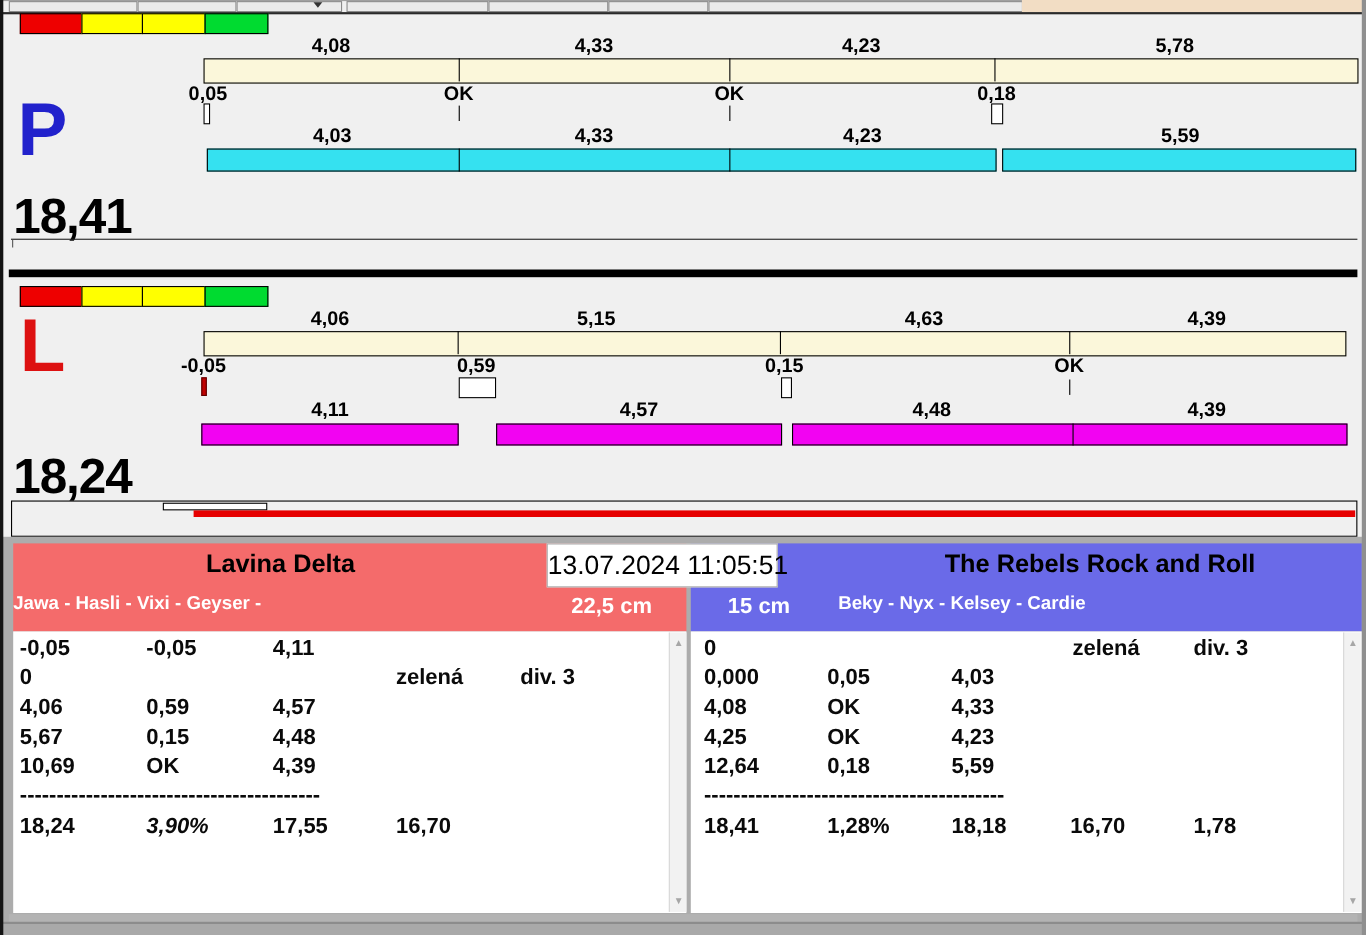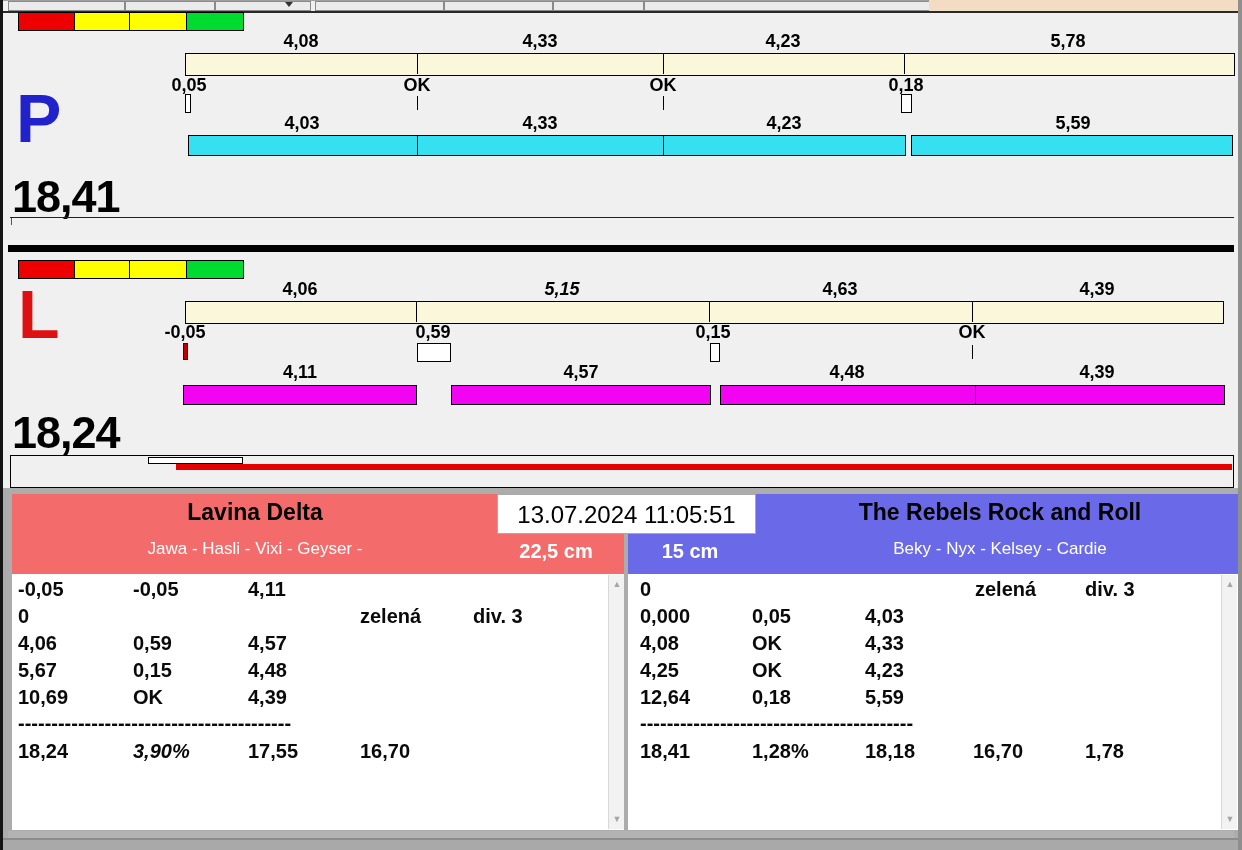--- a/index.html
+++ b/index.html
@@ -18,21 +18,21 @@
   .vline{position:absolute;width:1px;background:#000;}
   
   .runseg{position:absolute;height:21px;border:1px solid #000;box-sizing:border-box;}
   .cyan{background:#35E1F0;}
   .magenta{background:#F203F2;height:20px;}
   .marker-rect{position:absolute;background:#FFF;border:1px solid #000;box-sizing:border-box;}
   .lane-letter{position:absolute;font-weight:bold;font-size:68px;line-height:52px;}
   .lane-total{position:absolute;font-weight:bold;font-size:45px;line-height:42px;color:#000;letter-spacing:-1px;}
   
   .hdr-name{position:absolute;text-align:center;font-weight:bold;font-size:23px;color:#000;white-space:nowrap;}
-  .hdr-sub{position:absolute;text-align:center;font-weight:normal;font-size:17px;color:#FFF;white-space:nowrap;}
+  .hdr-sub{position:absolute;text-align:left;font-weight:bold;font-size:17px;color:#FFF;white-space:nowrap;}
   .hdr-height{position:absolute;text-align:center;font-weight:bold;font-size:20px;color:#FFF;white-space:nowrap;}
   .tc{position:absolute;font-weight:bold;font-size:20px;color:#0A0A0A;white-space:pre;}
   .scrollbar{position:absolute;width:16px;background:#F2F2F2;border-left:1px solid #D8D8D8;box-sizing:border-box;}
   .scroll-arrow{position:absolute;width:16px;text-align:center;font-size:9px;color:#A6A6A6;line-height:12px;}
   .stripcell{position:absolute;top:1px;height:10px;background:#EBEBEB;border:1px solid #8A8A8A;box-sizing:border-box;}
   .caret{position:absolute;width:0;height:0;border-left:4px solid transparent;border-right:4px solid transparent;border-top:5px solid #333;}
   .tick{position:absolute;width:1px;background:#000;}
 </style>
 </head>
 <body>
@@ -96,21 +96,21 @@
 
 <div class="abs" style="left:8px;top:245px;width:1226px;height:7px;background:#000;"></div>
 
 <div>
   <div class="sw" style="left:18px;top:260px;width:57px;background:#EE0000;"></div>
   <div class="sw" style="left:74px;top:260px;width:56px;background:#FFFF00;"></div>
   <div class="sw" style="left:129px;top:260px;width:58px;background:#FFFF00;"></div>
   <div class="sw" style="left:186px;top:260px;width:58px;background:#00DB30;"></div>
 
   <span class="val" style="left:240px;top:279px;">4,06</span>
-  <span class="val" style="left:502px;top:279px;font-style:italic;">5,15</span>
+  <span class="val" style="left:482px;top:279px;">5,15</span>
   <span class="val" style="left:780px;top:279px;">4,63</span>
   <span class="val" style="left:1037px;top:279px;">4,39</span>
 
   <div class="splitbar" style="left:185px;top:301px;width:1037px;"></div>
   <div class="vline" style="left:416px;top:301px;height:21px;"></div>
   <div class="vline" style="left:709px;top:301px;height:21px;"></div>
   <div class="vline" style="left:972px;top:301px;height:21px;"></div>
 
   <span class="val" style="left:125px;top:322px;">-0,05</span>
   <span class="val" style="left:373px;top:322px;">0,59</span>
@@ -146,21 +146,21 @@
 <div class="abs" style="left:12px;top:494px;width:612px;height:80px;background:#F46B6B;"></div>
 <div class="hdr-name" style="left:12px;top:499px;width:486px;">Lavina Delta</div>
 <div class="hdr-sub" style="left:12px;top:539px;width:486px;">Jawa - Hasli - Vixi - Geyser -</div>
 <div class="hdr-height" style="left:500px;top:540px;width:112px;">22,5 cm</div>
 
 <div class="abs" style="left:628px;top:494px;width:610px;height:80px;background:#6A6AE8;"></div>
 <div class="hdr-name" style="left:762px;top:499px;width:476px;">The Rebels Rock and Roll</div>
 <div class="hdr-sub" style="left:762px;top:539px;width:476px;">Beky - Nyx - Kelsey - Cardie</div>
 <div class="hdr-height" style="left:640px;top:540px;width:100px;">15 cm</div>
 
-<div class="abs" style="left:497px;top:494px;width:259px;height:40px;background:#FFF;border:1px solid #AAA;font-size:24px;line-height:40px;text-align:center;color:#000;white-space:nowrap;">13.07.2024 11:05:51</div>
+<div class="abs" style="left:497px;top:494px;width:210px;height:40px;background:#FFF;border:1px solid #AAA;font-size:24px;line-height:40px;text-align:center;color:#000;white-space:nowrap;">13.07.2024 11:05:51</div>
 
 <div class="abs" style="left:12px;top:574px;width:612px;height:256px;background:#FFF;"></div>
 <span class="tc" style="left:18px;top:578px;">-0,05</span>
 <span class="tc" style="left:133px;top:578px;">-0,05</span>
 <span class="tc" style="left:248px;top:578px;">4,11</span>
 <span class="tc" style="left:360px;top:578px;"></span>
 <span class="tc" style="left:473px;top:578px;"></span>
 <span class="tc" style="left:18px;top:605px;">0</span>
 <span class="tc" style="left:133px;top:605px;"></span>
 <span class="tc" style="left:248px;top:605px;"></span>

